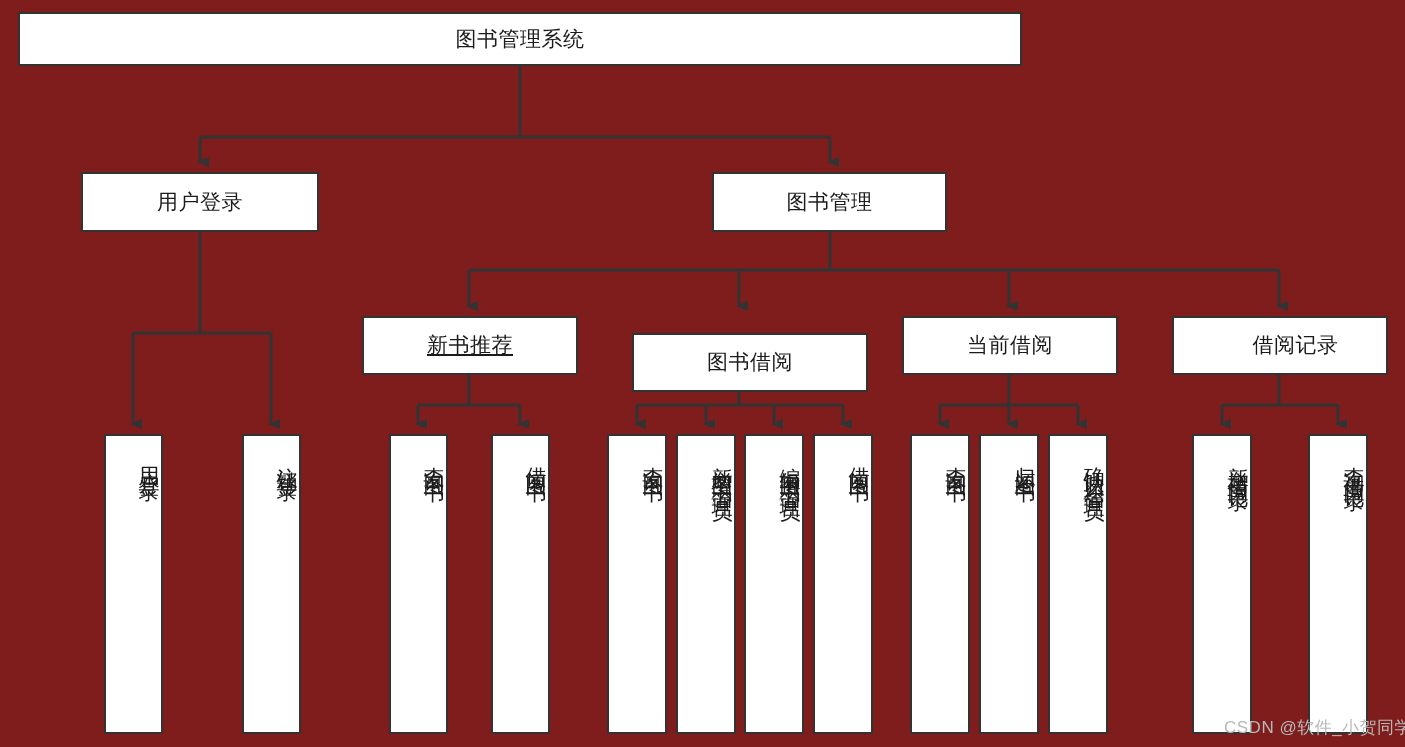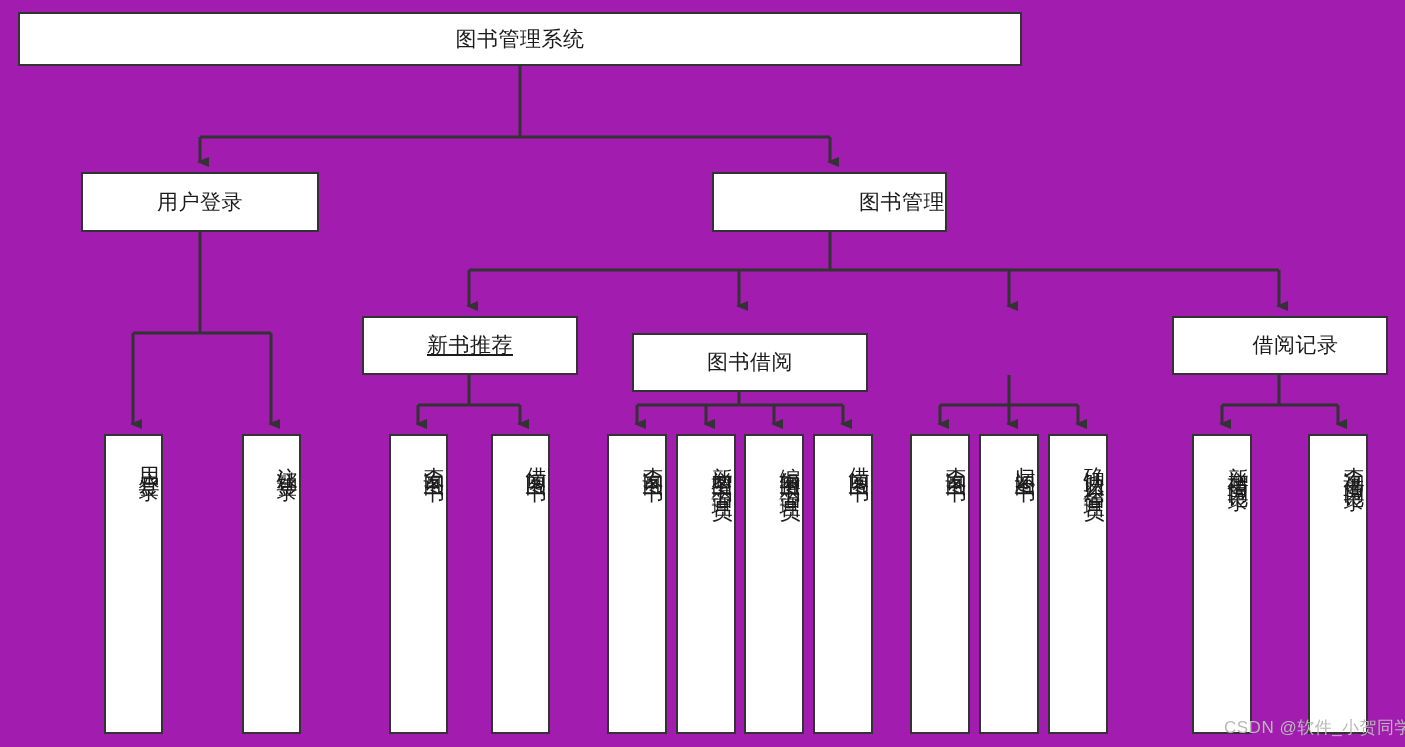--- a/index.html
+++ b/index.html
@@ -7,21 +7,21 @@
     padding: 0;
     background: #ffffff;
   }
   body {
     font-family: "Liberation Sans", "DejaVu Sans", sans-serif;
   }
   #canvas {
     position: relative;
     width: 1405px;
     height: 747px;
-    background: #a21caf;
+    background: #7f1d1d;
     overflow: hidden;
   }
   svg.edges {
     position: absolute;
     left: 0;
     top: 0;
     width: 1405px;
     height: 747px;
     pointer-events: none;
   }
@@ -119,29 +119,32 @@
     </g>
   </svg>
 
   <div class="node" style="left:18px; top:12px; width:1004px; height:54px;">
     <span>图书管理系统</span>
   </div>
 
   <div class="node" style="left:81px; top:172px; width:238px; height:60px;">
     <span>用户登录</span>
   </div>
-  <div class="node" style="left:712px; top:172px; width:235px; height:60px;justify-content:flex-end;">
+  <div class="node" style="left:712px; top:172px; width:235px; height:60px;">
     <span>图书管理</span>
   </div>
 
   <div class="node" style="left:362px; top:316px; width:216px; height:59px;text-decoration:underline;">
     <span>新书推荐</span>
   </div>
   <div class="node" style="left:632px; top:333px; width:236px; height:59px;">
     <span>图书借阅</span>
+  </div>
+  <div class="node" style="left:902px; top:316px; width:216px; height:59px;">
+    <span>当前借阅</span>
   </div>
   <div class="node" style="left:1172px; top:316px; width:216px; height:59px;padding-left:31px;">
     <span>借阅记录</span>
   </div>
 
   <div class="node vertical" style="left:104px; top:434px; width:59px; height:300px;">
     <span class="vlabel">用户登录</span>
   </div>
   <div class="node vertical" style="left:242px; top:434px; width:59px; height:300px;">
     <span class="vlabel">注销登录</span>

